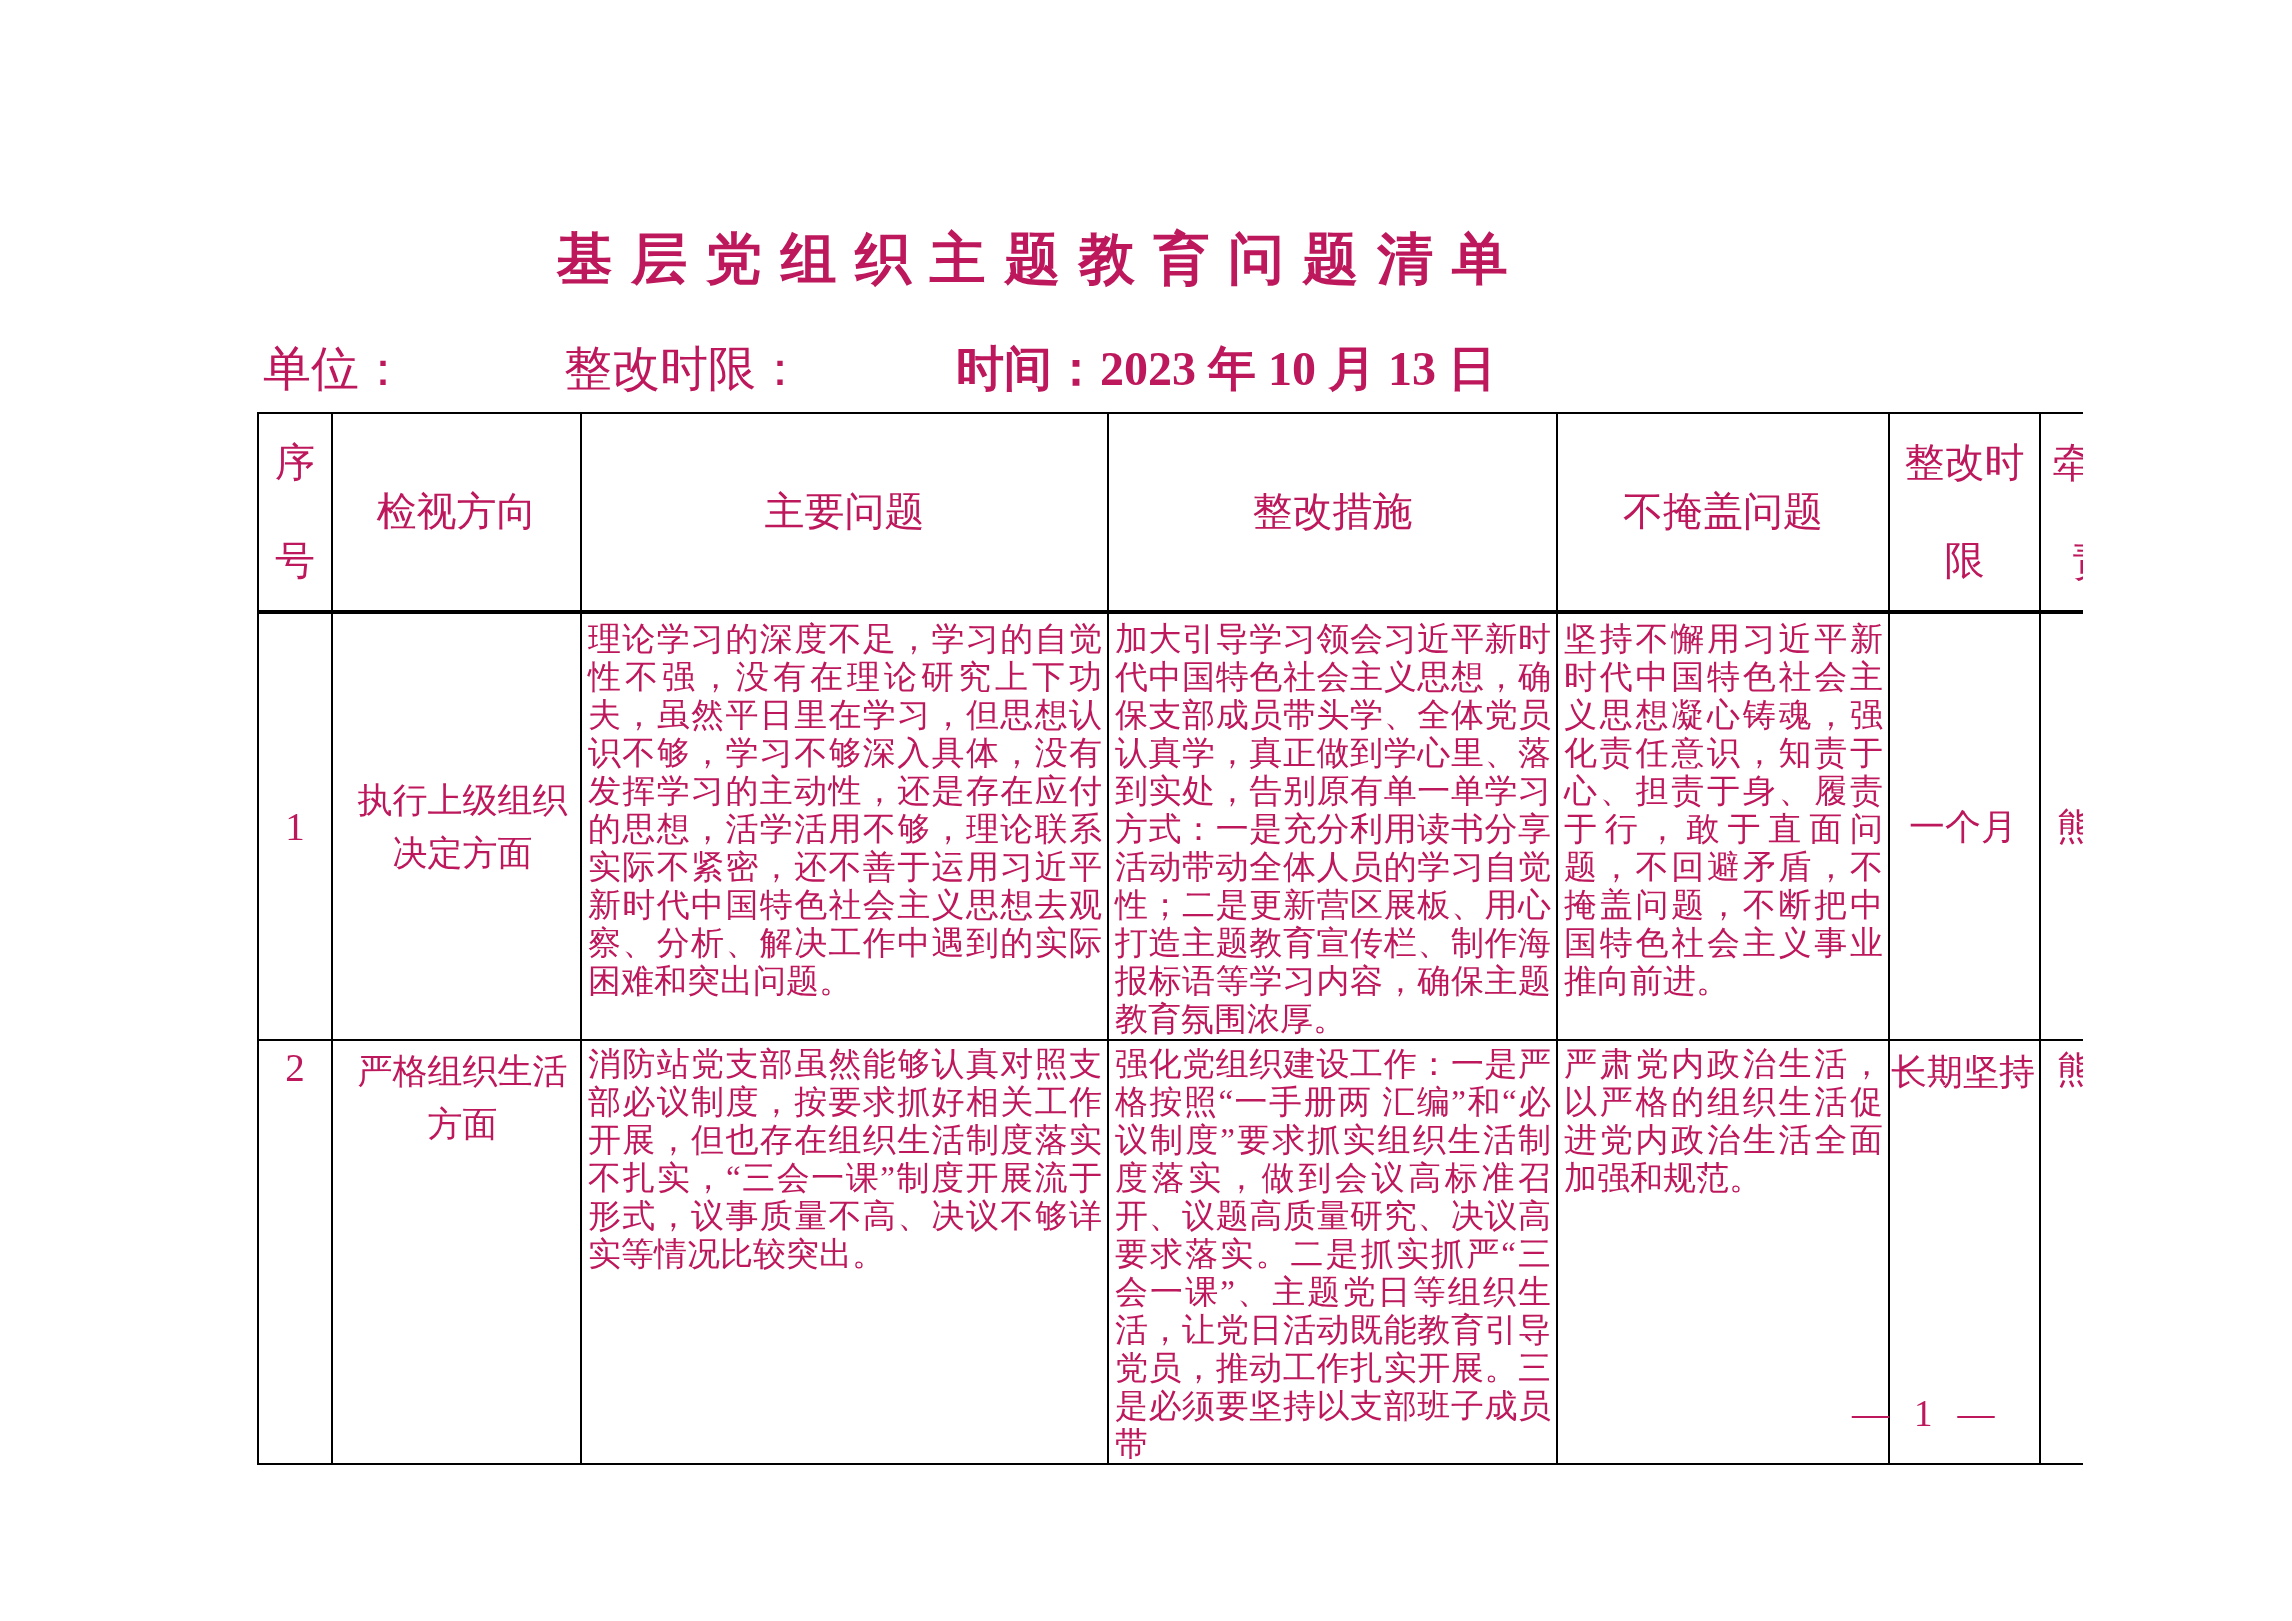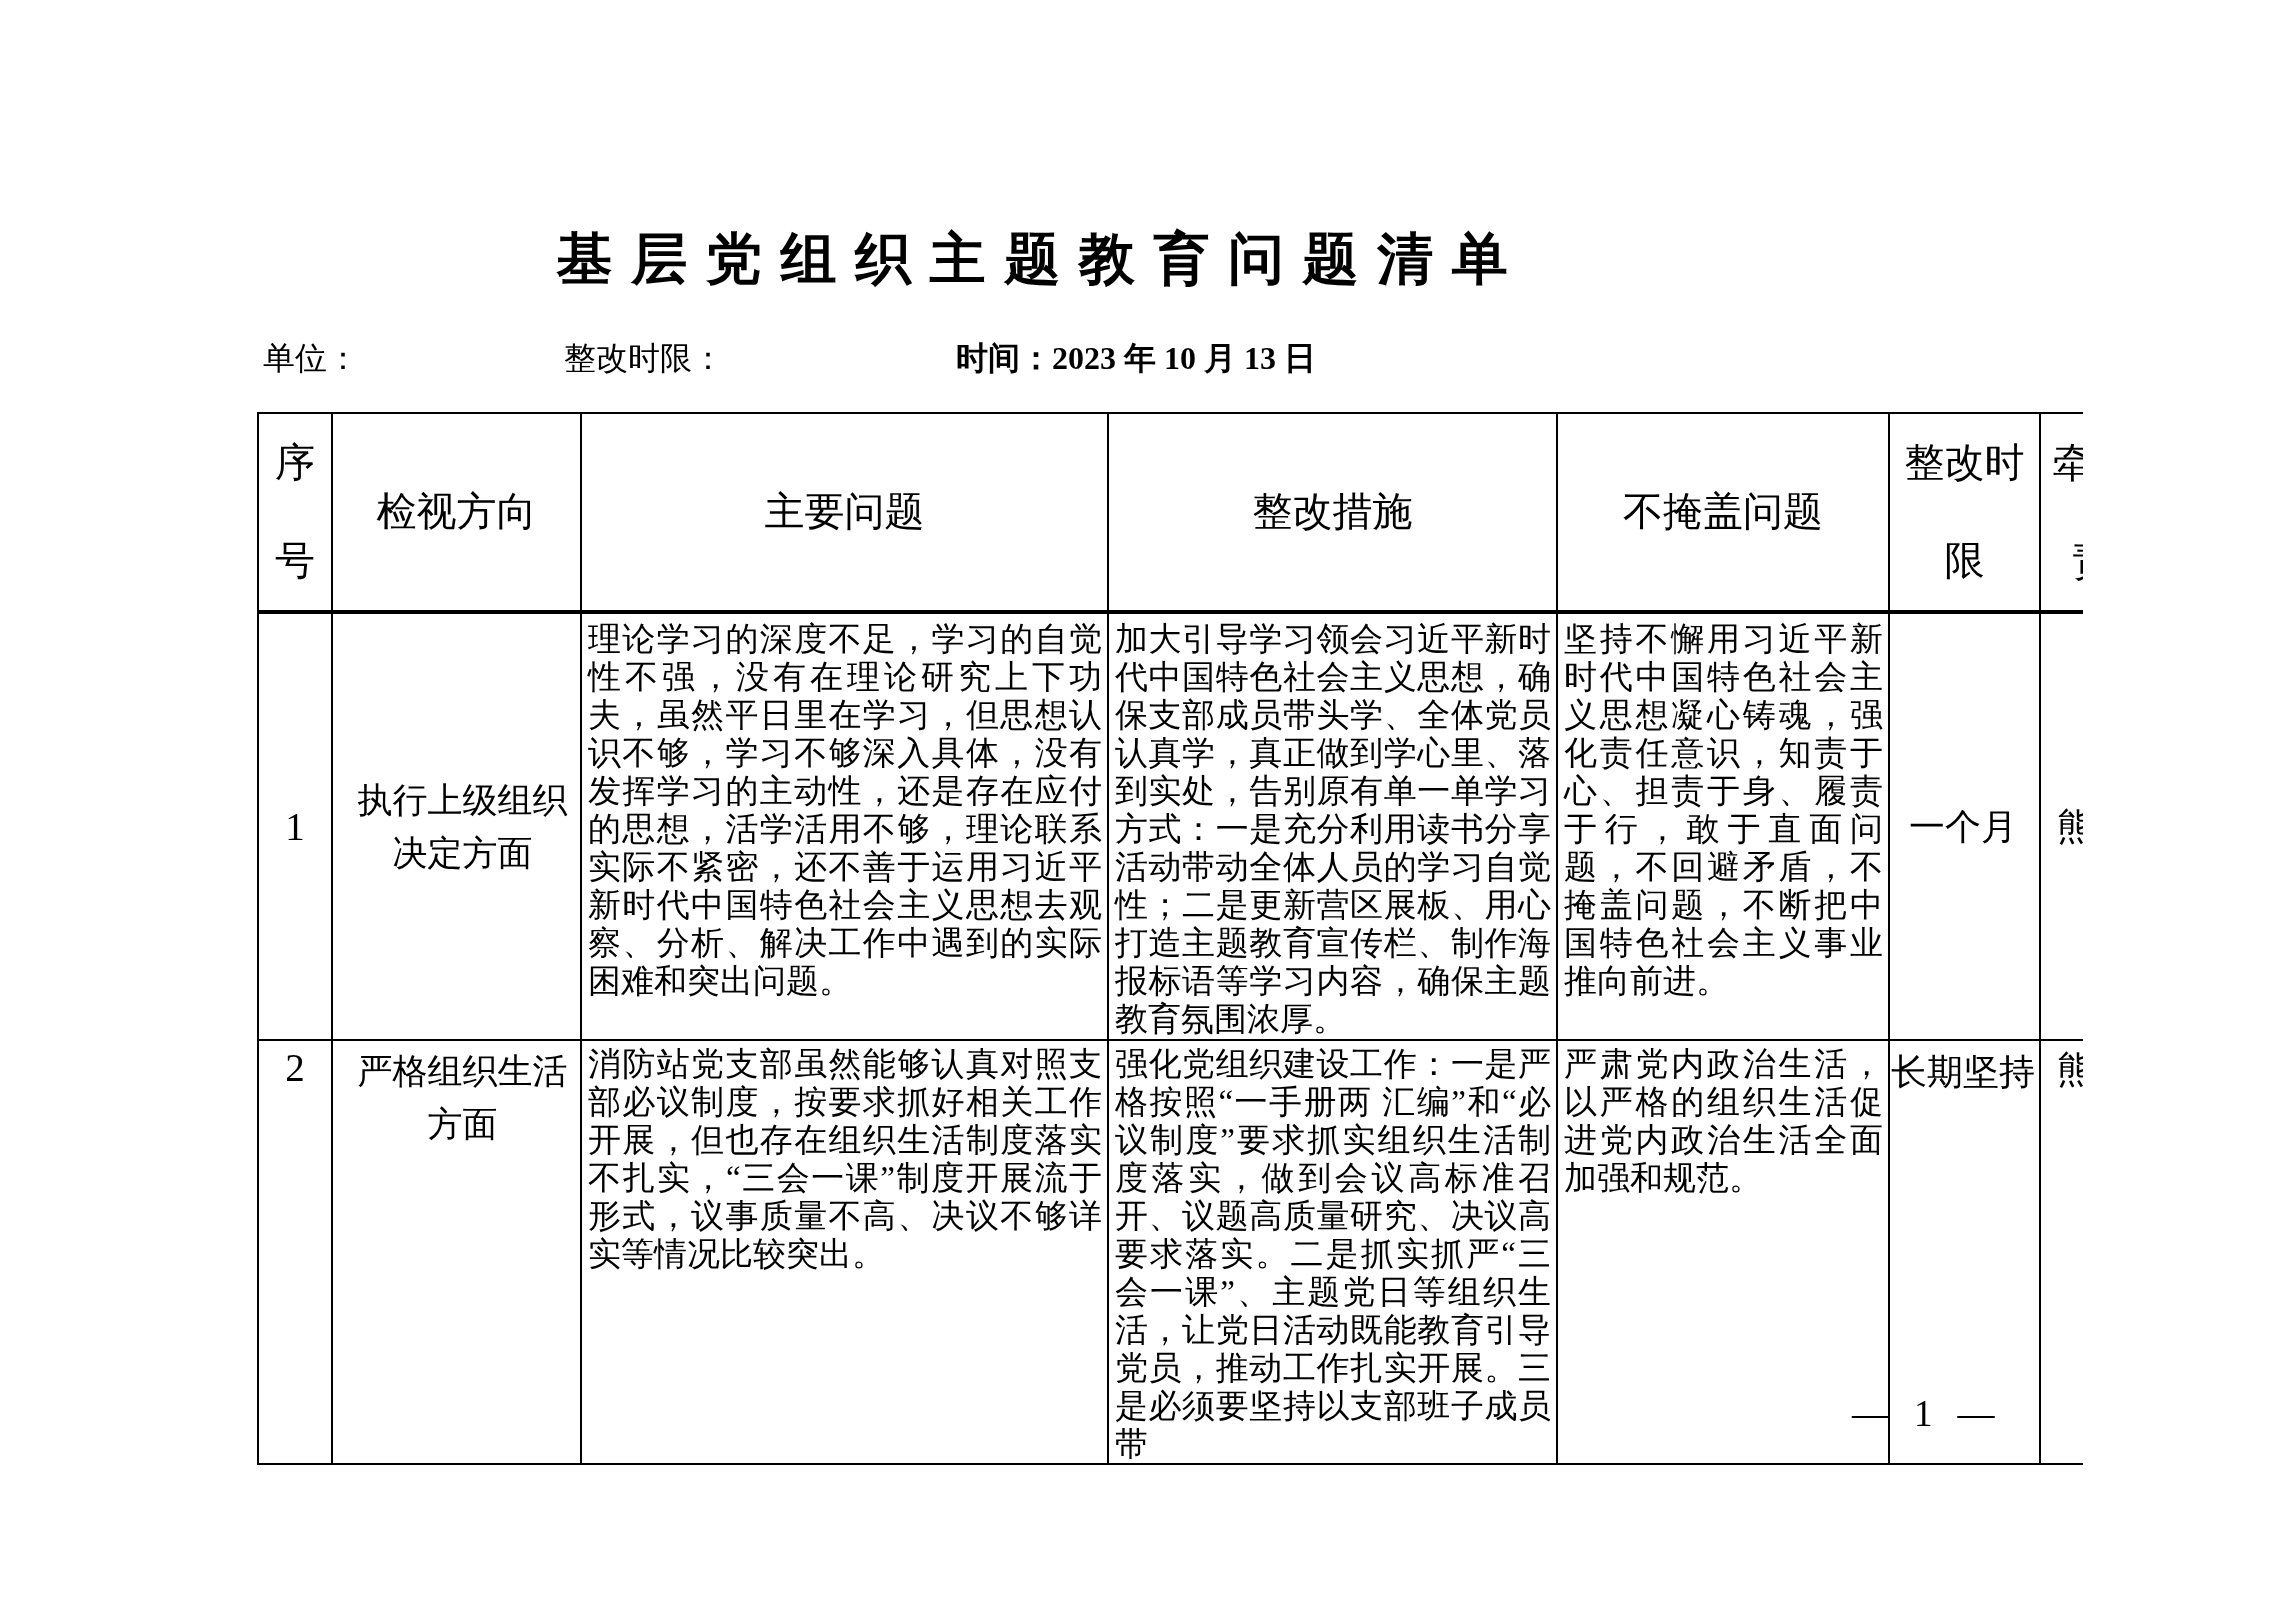--- a/index.html
+++ b/index.html
@@ -5,39 +5,39 @@
   html, body {
     margin: 0;
     padding: 0;
     background: #ffffff;
   }
   .page {
     position: relative;
     width: 2083px;
     height: 1621px;
     background: #ffffff;
-    color: #000000;
+    color: #be185d;
     font-family: "Liberation Serif", serif;
     overflow: hidden;
   }
   .doc-title {
     position: absolute;
     top: 222px;
     left: 0;
     width: 100%;
     text-align: center;
     font-size: 56px;
     font-weight: bold;
     letter-spacing: 18.6px;
     white-space: nowrap;
   }
   .info-line span {
     position: absolute;
     top: 337px;
-    font-size: 32px;
+    font-size: 48px;
     white-space: nowrap;
   }
   .info-unit { left: 263px; }
   .info-secretary { left: 564px; }
   .info-time { left: 956px; font-weight: bold; }
 
   table.main-table {
     position: absolute;
     left: 257px;
     top: 412px;

